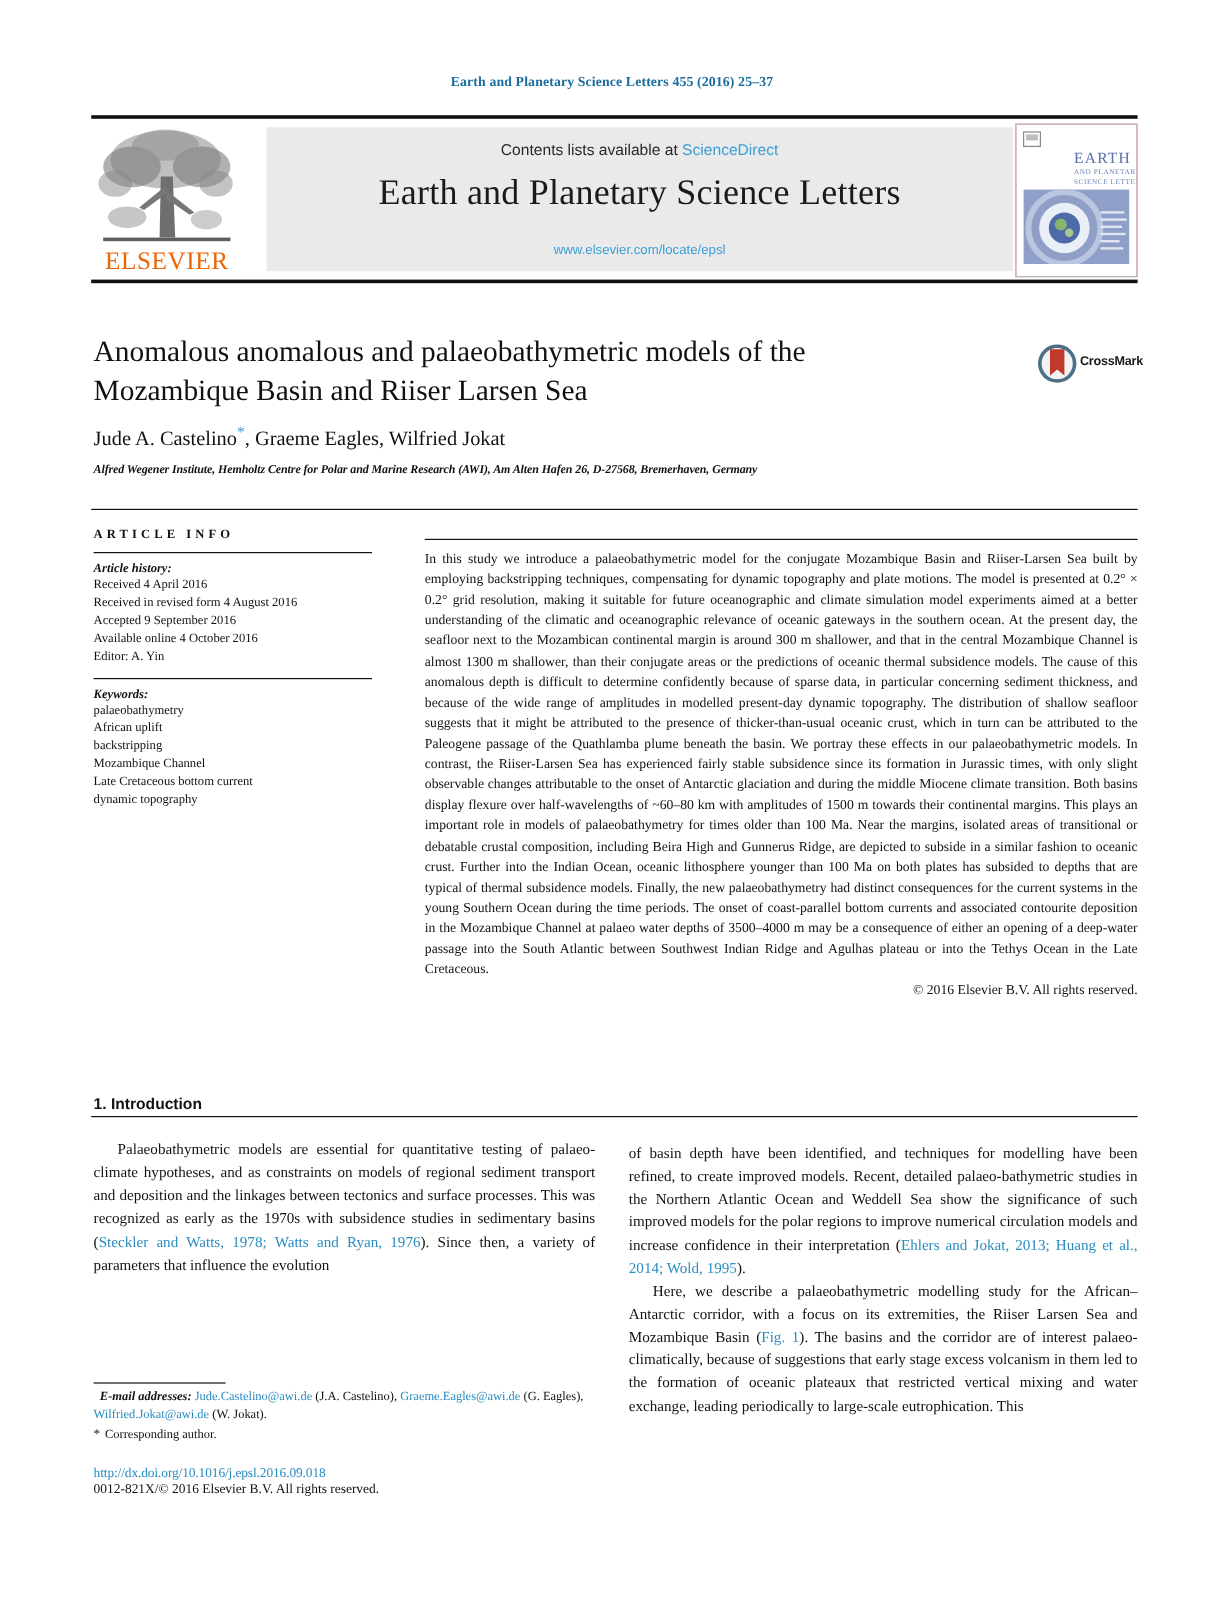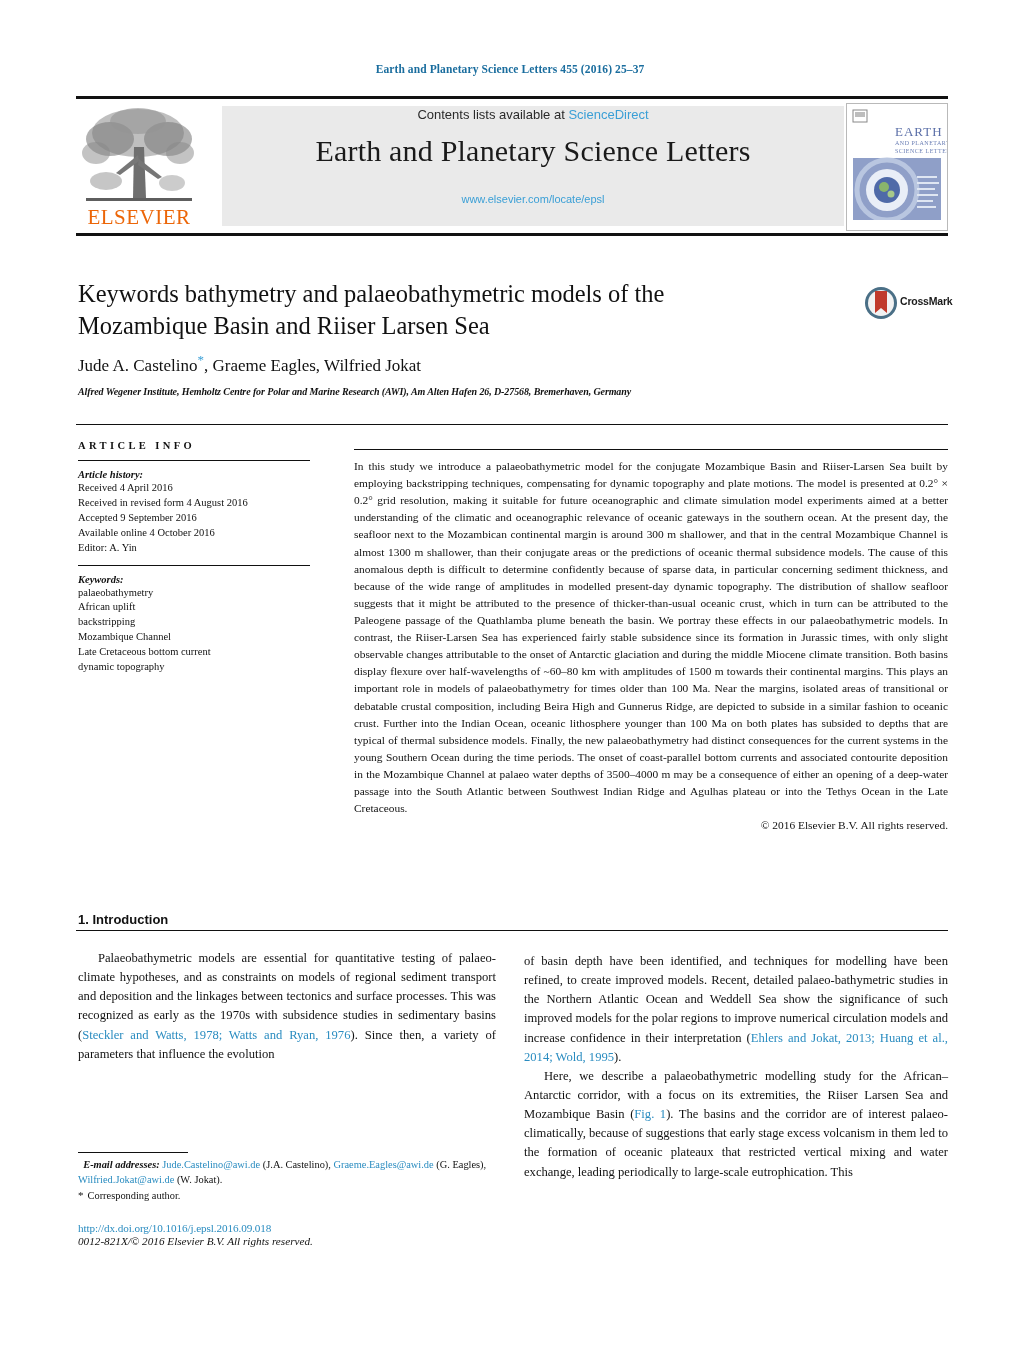--- a/index.html
+++ b/index.html
@@ -76,21 +76,21 @@
   .contents-box {
     position: absolute;
     left: 146px;
     top: 7px;
     width: 622px;
     height: 120px;
     background: #eaeaea;
     text-align: center;
   }
   .contents-line {
-    padding-top: 1px;
+    padding-top: 11px;
     font-family: "Liberation Sans", sans-serif;
     font-size: 13px;
     color: #2a2a2a;
   }
   .sd-link {
     color: #3a9fd6;
     font-family: "Liberation Sans", sans-serif;
   }
   .journal-title {
     margin-top: 12px;
@@ -320,21 +320,20 @@
     font-family: "Liberation Serif", serif;
     font-size: 11.2px;
     color: #2a8cc0;
     letter-spacing: -0.1px;
   }
   .issn {
     font-family: "Liberation Serif", serif;
     font-size: 11.2px;
     color: #111;
     margin-top: 1px;
-    font-style: italic;
   }
 </style>
 </head>
 <body>
 
 <div class="page">
 
   <div class="runhead">Earth and Planetary Science Letters 455 (2016) 25–37</div>
 
   <div class="masthead">
@@ -391,21 +390,21 @@
             <rect x="70" y="96" width="16" height="2"></rect>
             <rect x="70" y="102" width="19" height="2"></rect>
           </g>
           <rect x="6" y="116" width="88" height="6" fill="#ffffff"></rect>
         </svg>
       </div>
 
     </div>
   </div>
 
-  <div class="title">Keywords bathymetry and palaeobathymetric models of the Mozambique Basin and Riiser Larsen Sea</div>
+  <div class="title">Anomalous anomalous and palaeobathymetric models of the Mozambique Basin and Riiser Larsen Sea</div>
 
   <div class="authors">
     <span>Jude A. Castelino</span><span class="corr-star">*</span><span>, Graeme Eagles, Wilfried Jokat</span>
   </div>
 
   <div class="affiliation">Alfred Wegener Institute, Hemholtz Centre for Polar and Marine Research (AWI), Am Alten Hafen 26, D-27568, Bremerhaven, Germany</div>
 
   <div class="crossmark">
     <svg width="34" height="34" viewBox="0 0 34 34">
       <circle cx="17" cy="17" r="16" fill="#4a6f86"></circle>

